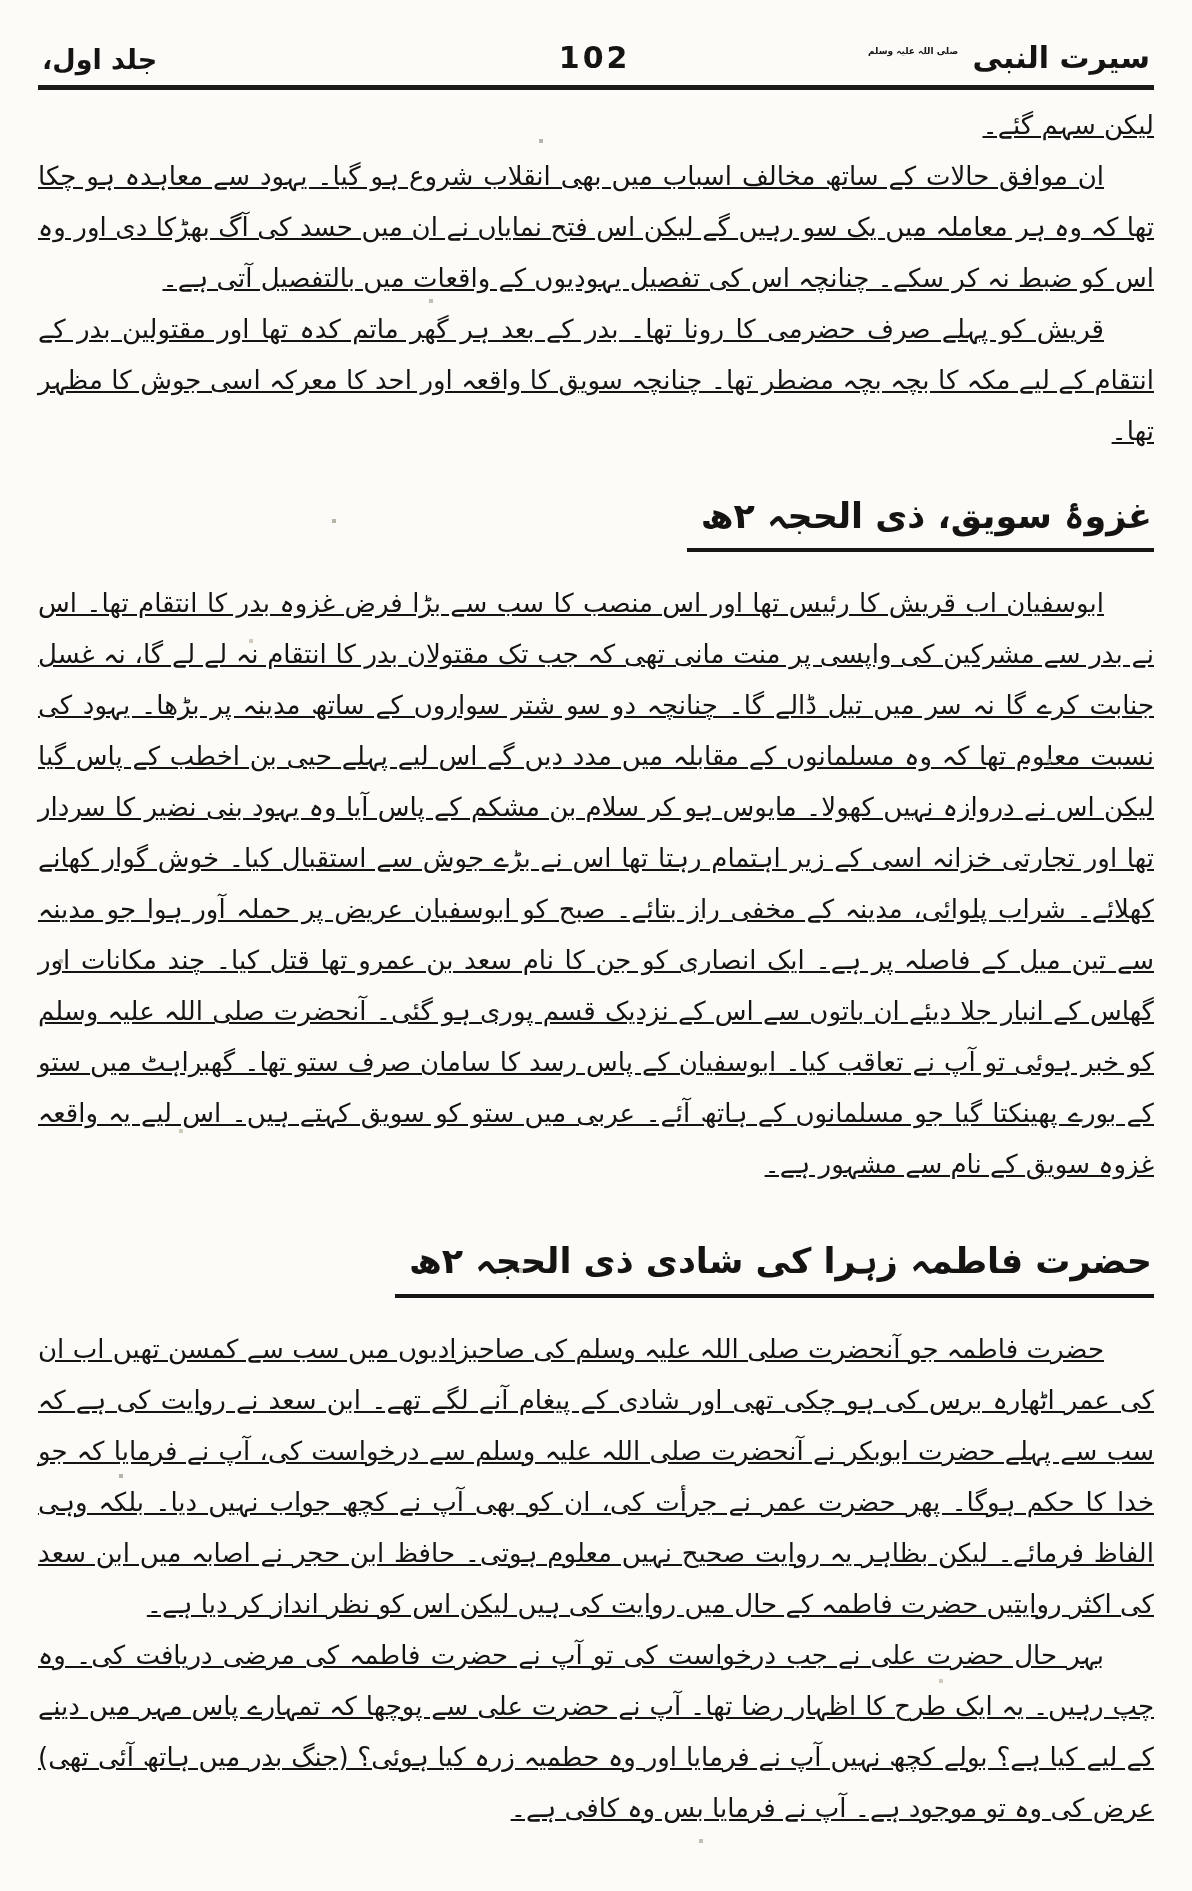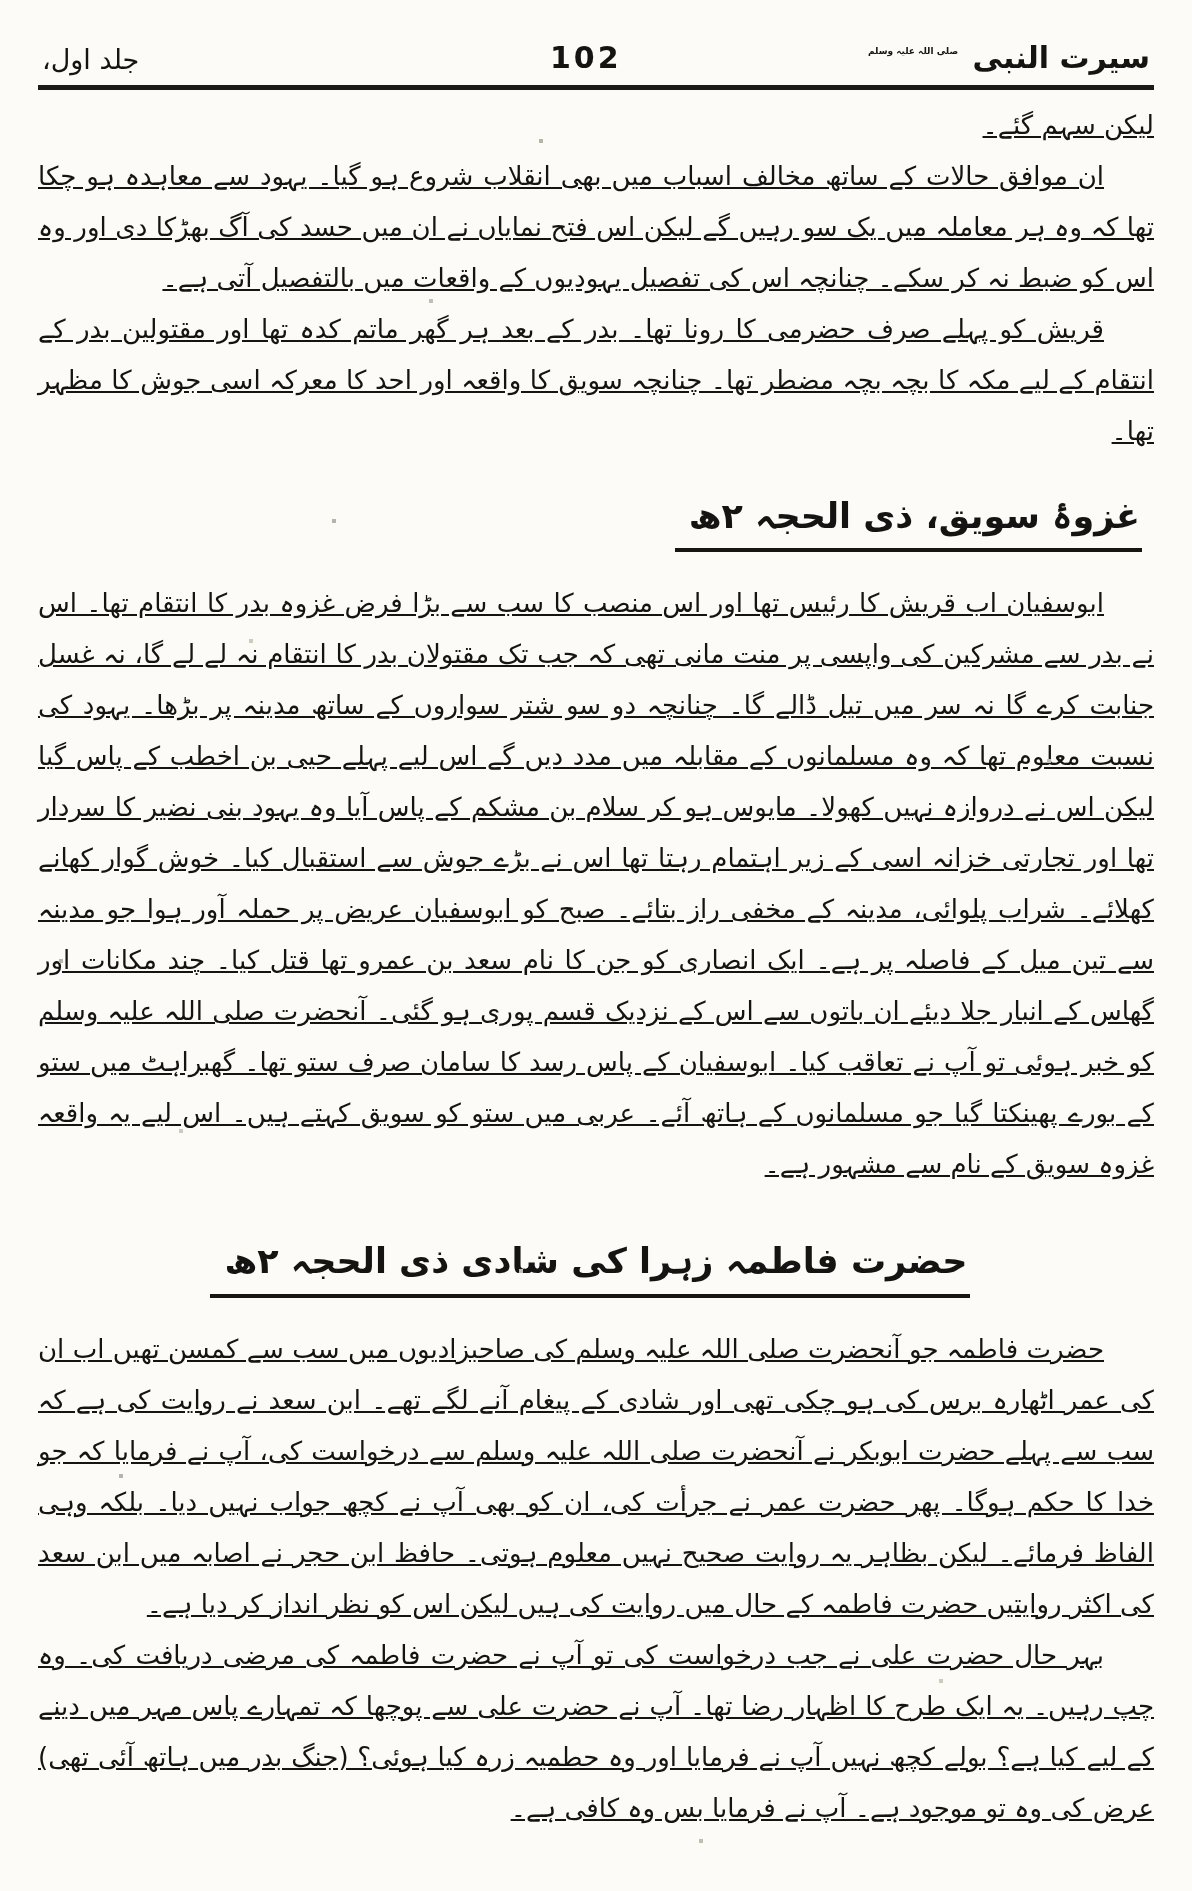--- a/index.html
+++ b/index.html
@@ -44,21 +44,21 @@
   }
   .header-page-number {
     font-size: 30px;
     font-weight: bold;
     letter-spacing: 3px;
     
     margin-left: 120px;
   }
   .header-title-left {
     font-size: 27px;
-    font-weight: normal;
+    font-weight: bold;
     white-space: nowrap;
   }
   .header-rule {
     height: 3px;
     background: #1c1b19;
     border-bottom: 2px solid #1c1b19;
     margin-bottom: 4px;
   }
   
   .content {
@@ -71,34 +71,33 @@
   }
   p.body-para {
     margin: 0;
     text-indent: 50px; 
   }
   p.continuation {
     margin: 0;
     text-indent: 0;
   }
   h2.section-heading {
-    margin: 36px 12px 26px 0;
+    margin: 36px 0 26px 0;
     text-align: right;
     font-size: 35px;
     font-weight: bold;
     line-height: 1.35;
   }
   h2.section-heading .heading-text {
     display: inline-block;
     border-bottom: 4px solid #171614;
     padding: 0 2px 8px 14px;
   }
   h2.heading-shadi {
     margin-top: 48px;
-    text-align: center;
   }
   
   .speckles {
     position: absolute;
     top: 0; left: 0;
     width: 2px; height: 2px;
     background: transparent;
     box-shadow:
       540px 140px 0 1px #b9b4a9,
       430px 300px 0 1px #c3beb2,

